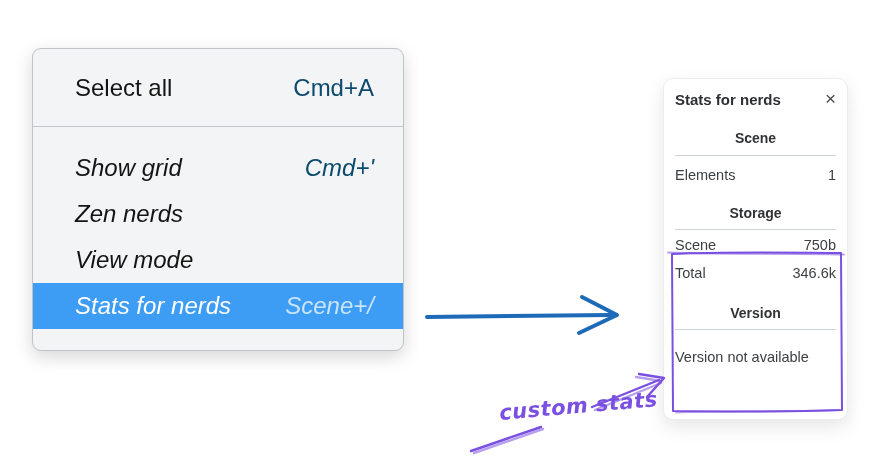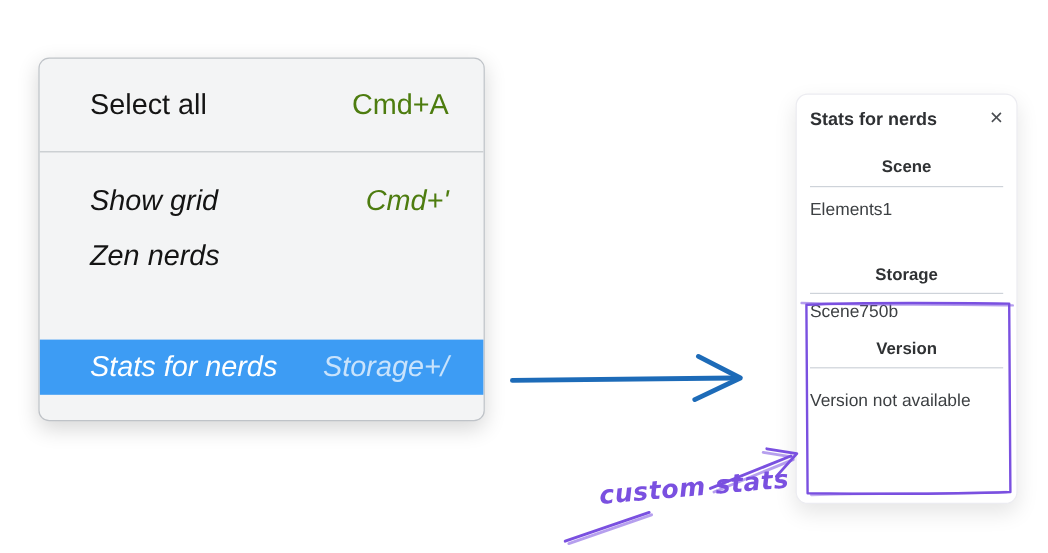--- a/index.html
+++ b/index.html
@@ -15,41 +15,41 @@
     box-shadow:0 6px 18px rgba(0,0,0,.16);
     font-size:24px;color:#141414;overflow:hidden;
   }
   .menu-item{
     display:flex;justify-content:space-between;align-items:center;
     padding:0 29px 0 42px;height:46px;
   }
   .menu-item.first{height:77px;}
   .menu-sep{border-top:1.5px solid #c3c7cb;}
   .menu-group{padding-top:18px;font-style:italic;}
-  .mi-shortcut{color:#4d7c0f;}
+  .mi-shortcut{color:#0c4a6e;}
   .menu-item.selected{background:#3d9cf4;color:#ffffff;}
   .menu-item.selected .mi-shortcut{color:rgba(255,255,255,.72);}
 
   
   .panel{
     position:absolute;left:663px;top:78px;width:185px;height:342px;box-sizing:border-box;
     background:#fff;border:1px solid #ececf1;border-radius:10px;
     box-shadow:0 7px 18px rgba(0,0,0,.10);
     padding:12px 11px;font-size:14.5px;color:#3d4043;
   }
   .panel-head{display:flex;justify-content:space-between;align-items:flex-start;line-height:18px;}
   .panel-title{font-weight:bold;font-size:15px;color:#2e3033;}
   .panel-close{font-size:19px;color:#4a4d52;line-height:16px;cursor:default;font-weight:300;}
   .sec-h{text-align:center;font-weight:bold;font-size:14px;color:#303234;line-height:17px;}
   .sec-h.scene{margin-top:21px;}
-  .sec-h.storage{margin-top:36px;}
-  .sec-h.version{margin-top:13px;}
+  .sec-h.storage{margin-top:21px;}
+  .sec-h.version{margin-top:23px;}
   .rule{border-top:1px solid #ced3d9;margin-top:8px;}
   .rule.tight{margin-top:7px;}
-  .prow{display:flex;line-height:18px;margin-top:10px;}
+  .prow{display:flex;justify-content:space-between;line-height:18px;margin-top:10px;}
   .prow.mt6{margin-top:6px;}
   .pnote{line-height:18px;margin-top:18px;}
 
   
   .overlay{position:absolute;left:0;top:0;width:873px;height:461px;pointer-events:none;}
   .handtext{
     position:absolute;left:499px;top:394px;width:160px;
     font-family:"DejaVu Sans",sans-serif;font-style:italic;font-weight:bold;
     font-size:21px;letter-spacing:.5px;color:#7a50e0;transform:rotate(-5deg);
     white-space:nowrap;
@@ -68,24 +68,25 @@
     <div class="menu-sep"></div>
     <div class="menu-group">
       <div class="menu-item">
         <span class="mi-label">Show grid</span>
         <span class="mi-shortcut">Cmd+'</span>
       </div>
       <div class="menu-item">
         <span class="mi-label">Zen nerds</span>
       </div>
       <div class="menu-item">
+        <span class="mi-label">View mode</span>
       </div>
       <div class="menu-item selected">
         <span class="mi-label">Stats for nerds</span>
-        <span class="mi-shortcut">Storage+/</span>
+        <span class="mi-shortcut">Scene+/</span>
       </div>
     </div>
   </div>
 
   <div class="panel">
     <div class="panel-head">
       <span class="panel-title">Stats for nerds</span>
       <span class="panel-close">×</span>
     </div>
 
@@ -97,20 +98,24 @@
         <span>1</span>
       </div>
     </div>
 
     <div>
       <div class="sec-h storage">Storage</div>
       <div class="rule tight"></div>
       <div class="prow mt6">
         <span>Scene</span>
         <span>750b</span>
+      </div>
+      <div class="prow">
+        <span>Total</span>
+        <span>346.6k</span>
       </div>
     </div>
 
     <div>
       <div class="sec-h version">Version</div>
       <div class="rule tight"></div>
       <div class="pnote">Version not available</div>
     </div>
   </div>
 

